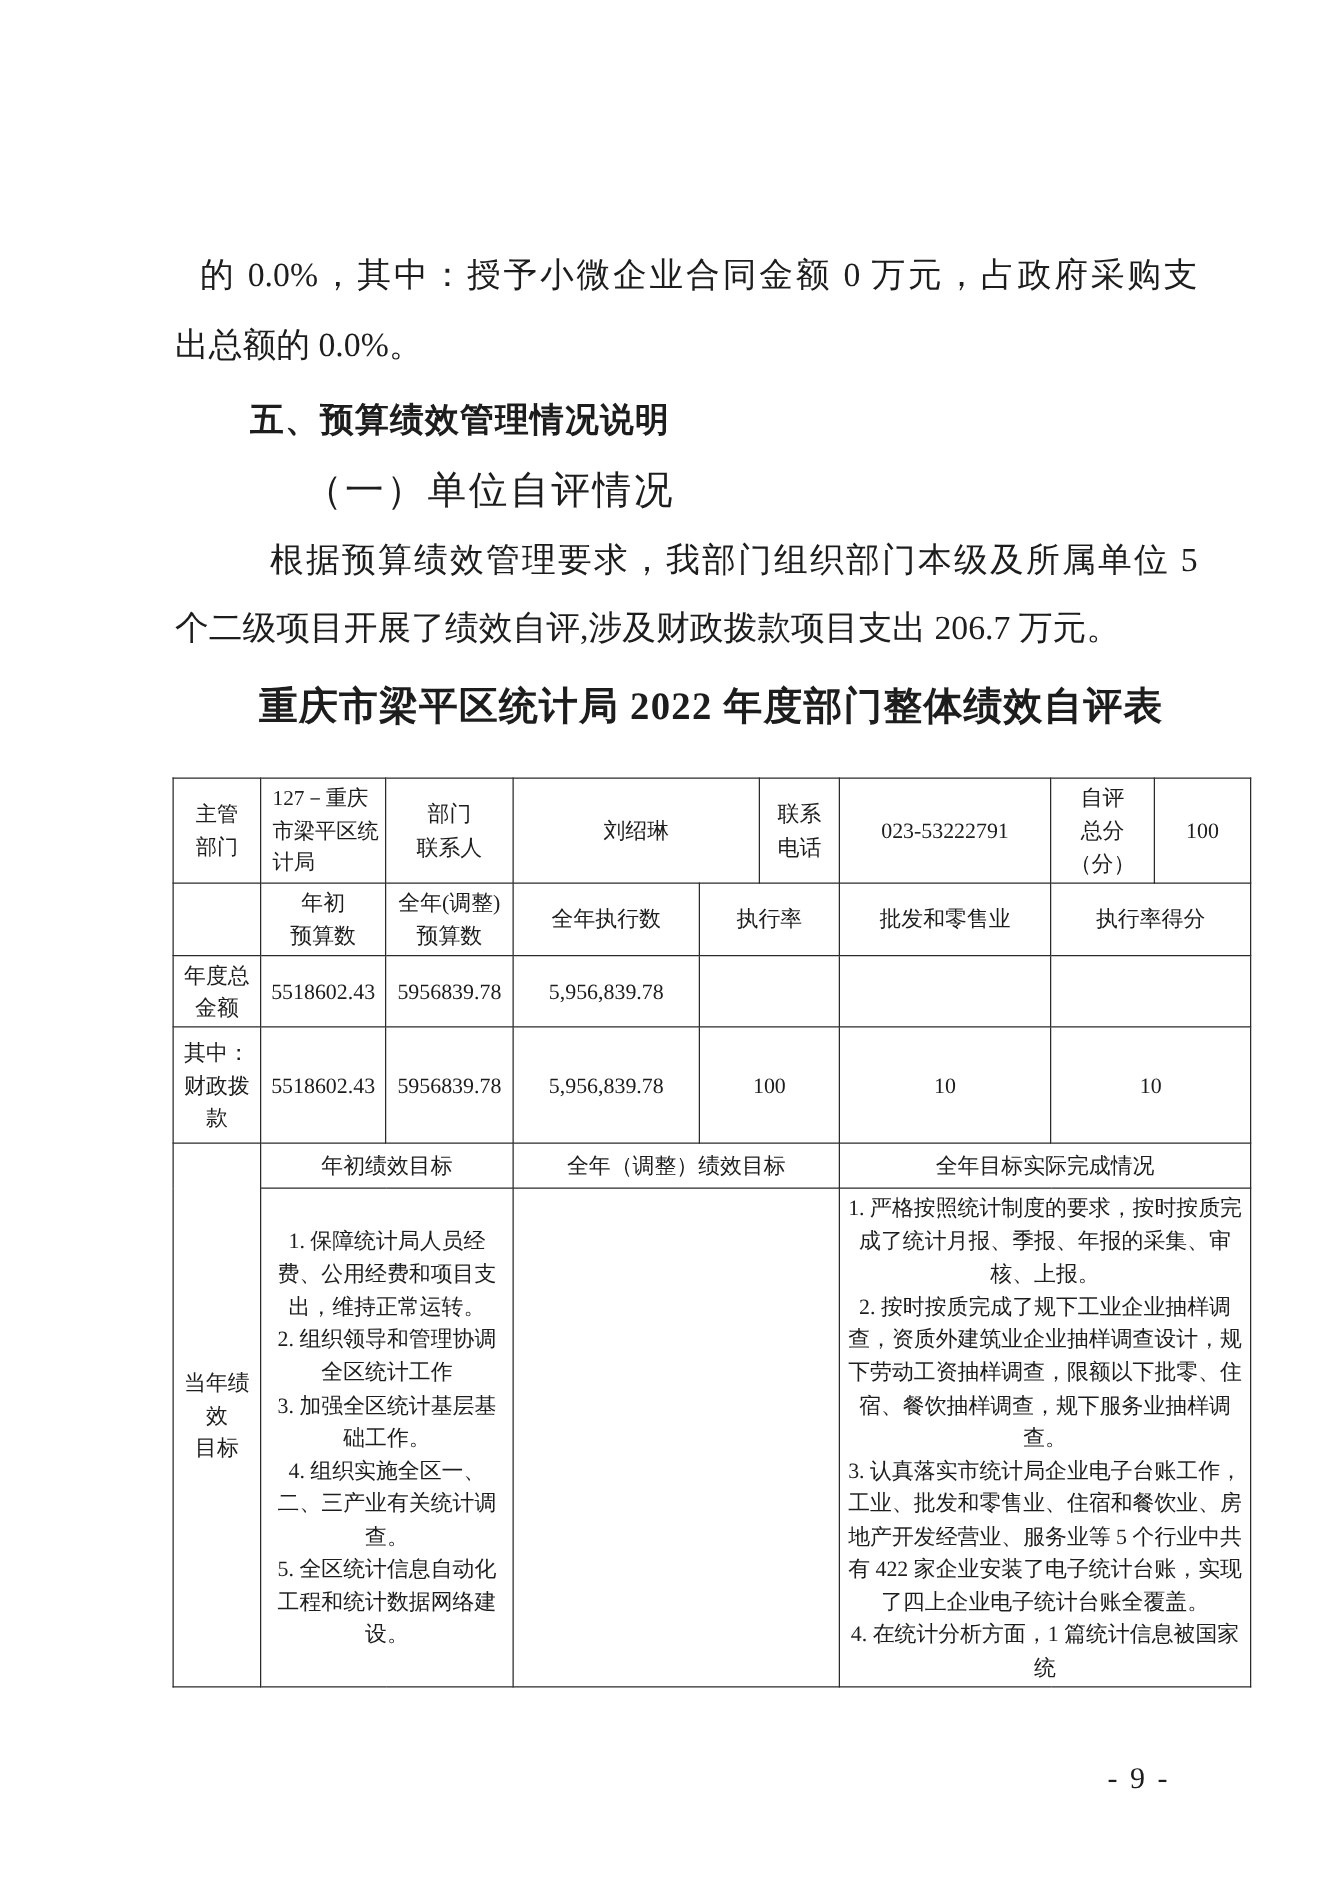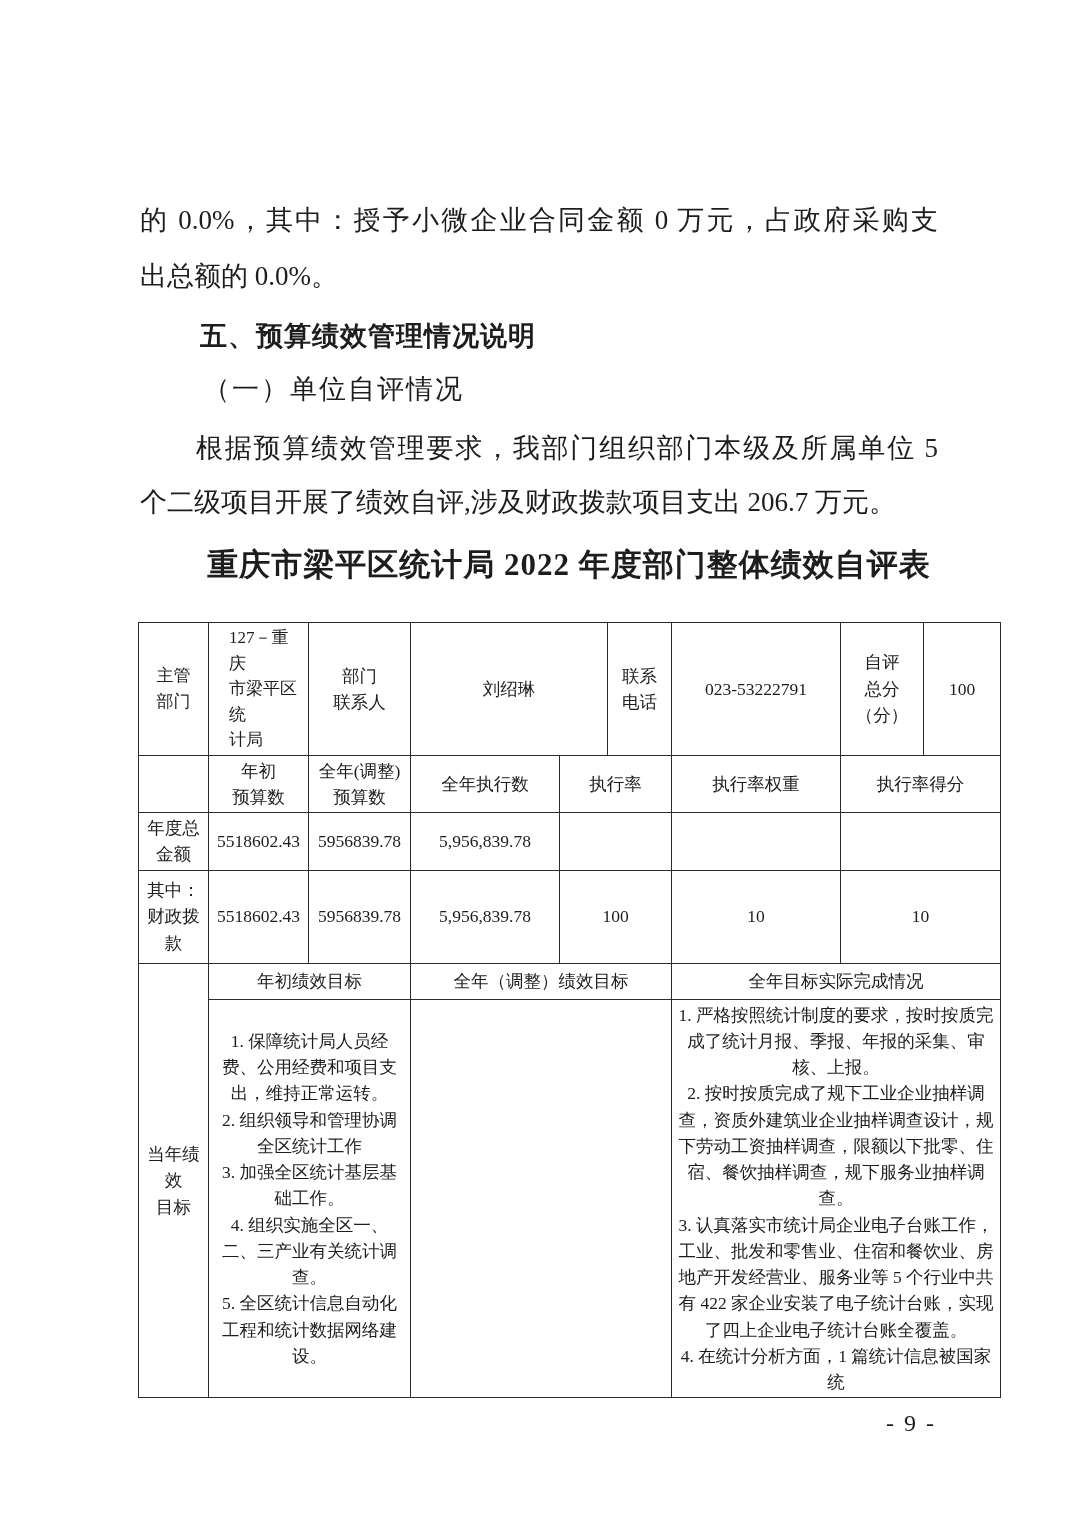--- a/index.html
+++ b/index.html
@@ -16,29 +16,30 @@
   
   .doc-line {
     font-size:27px;
     line-height:40px;
     white-space:nowrap;
   }
   .doc-line.stretch {
     white-space:normal;
     text-align:justify;
     text-align-last:justify;
+    margin-left:20px;
   }
   .heading {
     font-family:"Liberation Sans","DejaVu Sans",sans-serif;
     font-weight:bold;
     font-size:27px;
     letter-spacing:1px;
     text-align:right;
   }
-  .subheading { font-size:27px; letter-spacing:2px; }
+  .subheading { font-size:31px; letter-spacing:2px;margin-left:40px; }
 
   .table-title {
     left:138px; top:544px; width:862px;
     text-align:center;
     font-size:31px;
     font-weight:bold;
     letter-spacing:1px;
   }
 
   
@@ -102,21 +103,21 @@
       <col style="width:64px">
     <col style="width:169px">
       <col style="width:83px">
       <col style="width:77px">
   </colgroup>
 
   <tbody>
       <tr style="height:84px">
     <td class="pre" style="font-size:17px">主管
 部门</td>
-    <td class="pre" style="font-size:17px; text-align:left; padding-left:20px">127－重庆
+    <td class="pre" style="font-size:17px; text-align:left; padding-left:9px">127－重庆
 市梁平区统
 计局</td>
     <td class="pre">部门
 联系人</td>
     <td colspan="2">刘绍琳</td>
     <td class="pre">联系
 电话</td>
     <td>023-53222791</td>
     <td class="pre">自评
 总分
@@ -125,21 +126,21 @@
   </tr>
 
   <tr style="height:50px">
     <td></td>
     <td class="pre">年初
 预算数</td>
     <td class="pre">全年(调整)
 预算数</td>
     <td>全年执行数</td>
     <td colspan="2">执行率</td>
-    <td>执行率权重</td>
+    <td>批发和零售业</td>
     <td colspan="2">执行率得分</td>
   </tr>
 
   <tr style="height:56px">
     <td class="pre">年度总
 金额</td>
     <td>5518602.43</td>
     <td>5956839.78</td>
     <td>5,956,839.78</td>
     <td colspan="2"></td>

